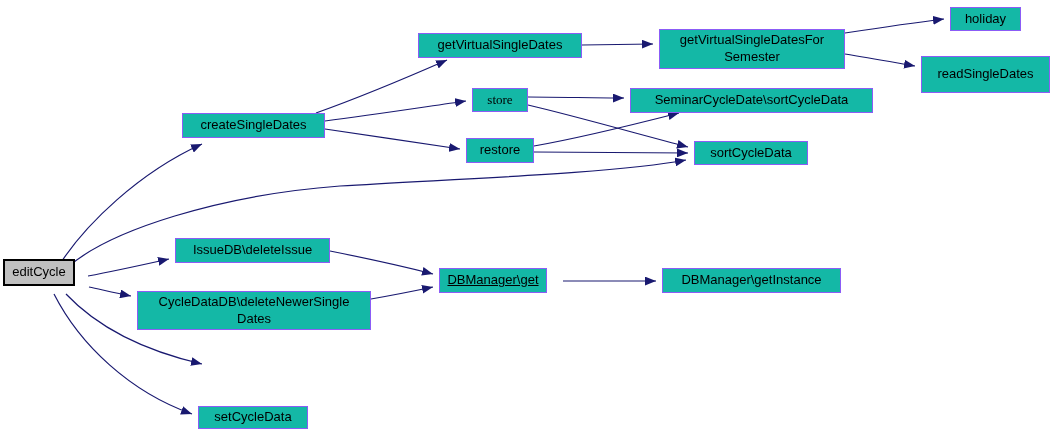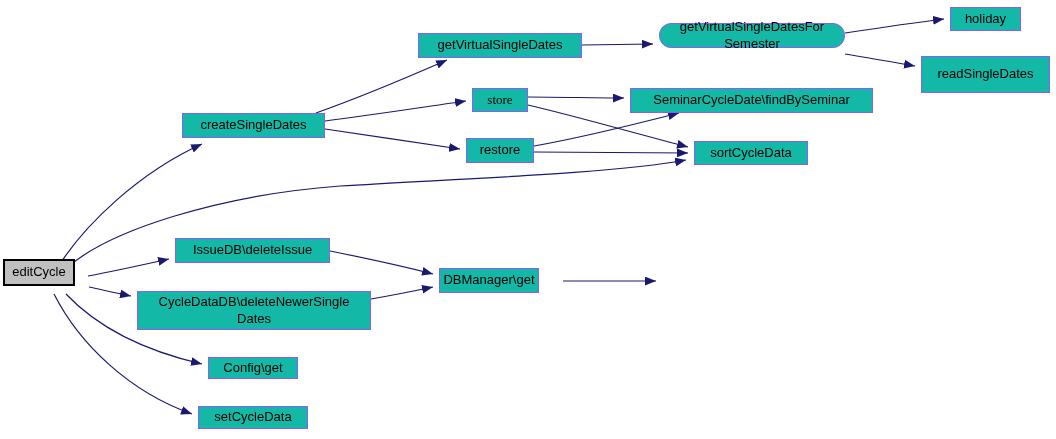--- a/index.html
+++ b/index.html
@@ -80,38 +80,38 @@
     <path class="edge" marker-end="url(#arrow)" d="M371,299 C394,295 414,291 433,287"></path>
     <path class="edge" marker-end="url(#arrow)" d="M563,281 L656,281"></path>
   </svg>
 
   <div class="node root" style="left:3px; top:259px; width:72px; height:27px;">editCycle</div>
 
   <div class="node" style="left:182px; top:113px; width:143px; height:25px;">createSingleDates</div>
 
   <div class="node" style="left:418px; top:33px; width:164px; height:25px;">getVirtualSingleDates</div>
 
-  <div class="node" style="left:659px; top:23px; width:186px; height:25px;border-radius:12px;">getVirtualSingleDatesFor Semester</div>
+  <div class="node" style="left:659px; top:29px; width:186px; height:40px;">getVirtualSingleDatesFor Semester</div>
 
   <div class="node" style="left:950px; top:7px; width:71px; height:24px;">holiday</div>
 
   <div class="node" style="left:921px; top:56px; width:129px; height:37px;">readSingleDates</div>
 
   <div class="node" style="left:472px; top:88px; width:56px; height:24px;font-family:Liberation Serif, serif;">store</div>
 
   <div class="node" style="left:466px; top:138px; width:68px; height:25px;">restore</div>
 
-  <div class="node" style="left:630px; top:88px; width:243px; height:25px;">SeminarCycleDate\findBySeminar</div>
+  <div class="node" style="left:630px; top:88px; width:243px; height:25px;">SeminarCycleDate\sortCycleData</div>
 
   <div class="node" style="left:694px; top:141px; width:114px; height:24px;">sortCycleData</div>
 
   <div class="node" style="left:175px; top:238px; width:155px; height:25px;">IssueDB\deleteIssue</div>
 
   <div class="node" style="left:137px; top:291px; width:234px; height:39px;">CycleDataDB\deleteNewerSingle Dates</div>
 
-  <div class="node" style="left:439px; top:268px; width:100px; height:25px;">DBManager\get</div>
+  <div class="node" style="left:439px; top:268px; width:108px; height:25px;text-decoration:underline;">DBManager\get</div>
 
+  <div class="node" style="left:662px; top:268px; width:179px; height:25px;">DBManager\getInstance</div>
 
-  <div class="node" style="left:208px; top:357px; width:90px; height:22px;">Config\get</div>
 
   <div class="node" style="left:198px; top:406px; width:110px; height:23px;">setCycleData</div>
 
 </div>
 
 </body></html>

